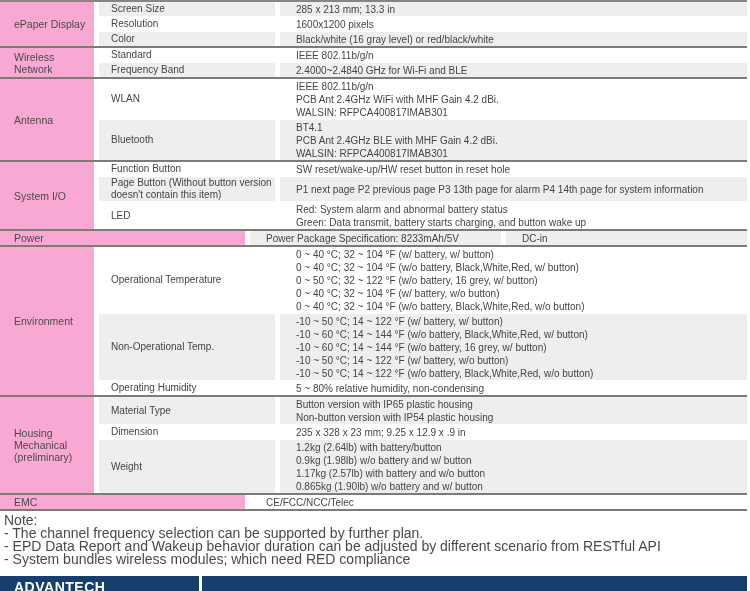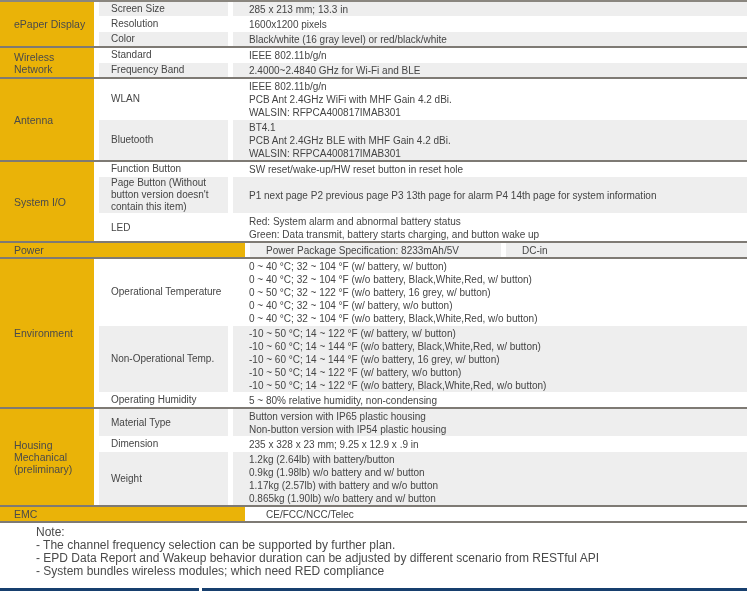--- a/index.html
+++ b/index.html
@@ -9,43 +9,43 @@
     font-family:"Liberation Sans", sans-serif;
     color:#3f3f3f;
   }
   .page { width:750px; height:591px; position:relative; padding-right:3px; }
 
   
   .spec-table { width:747px; border-top:2px solid #8a867f; }
   .group { display:flex; border-bottom:2px solid #7e7a74; background:#fff; }
   .cat {
     width:99px; padding-left:14px; border-right:5px solid #fff;
-    background:#eab308; display:flex; align-items:center;
+    background:#f9a8d4; display:flex; align-items:center;
     font-size:10.5px; line-height:12px; color:#4a4a4a;
   }
   .cat.wide { width:250px; }
   .rows { flex:1; display:flex; flex-direction:column; }
   .row { display:flex; align-items:center; }
   .row + .row { border-top:1px solid #fff; }
   .row.g { background:#eeeeee; }
   .row.w { background:#ffffff; }
   .lbl {
-    width:134px; padding-left:12px; border-right:5px solid #fff;
+    width:181px; padding-left:12px; border-right:5px solid #fff;
     align-self:stretch; display:flex; align-items:center; flex:none;
     font-size:10px; line-height:12px; color:#454545;
   }
   .val {
     flex:1; padding-left:16px; font-size:10px; line-height:13px;
     white-space:pre-line; color:#454545; padding-top:0.5px; padding-bottom:0.5px;
   }
   .val.split1 { flex:none; width:256px; border-right:5px solid #fff; align-self:stretch; display:flex; align-items:center; }
   .val.split2 { flex:1; }
 
   
-  .notes { padding:3px 0 0 4px; font-size:12px; line-height:13px; color:#4a4a4a;margin-left:32px; }
+  .notes { padding:3px 0 0 4px; font-size:14px; line-height:13px; color:#4a4a4a; }
 
   
   .brandbar { display:flex; margin-top:10px; height:21px; }
   .logo-box {
     width:202px; background:#173f6e; border-right:3px solid #fff;
     display:flex; align-items:center; padding-left:14px;
   }
   .logo-text {
     color:#fff; font-size:14px; font-weight:bold; letter-spacing:0.5px;
     font-family:"Liberation Sans", sans-serif;

